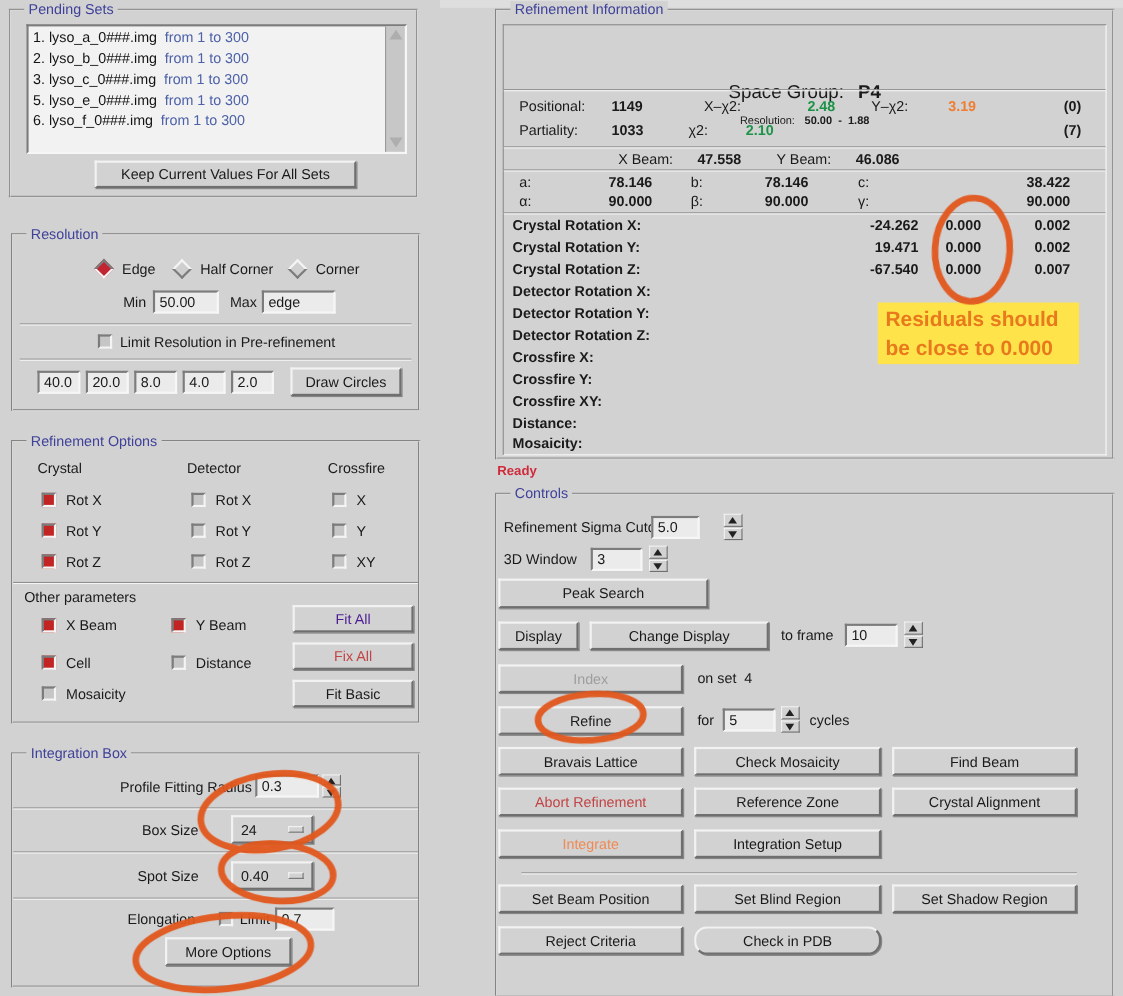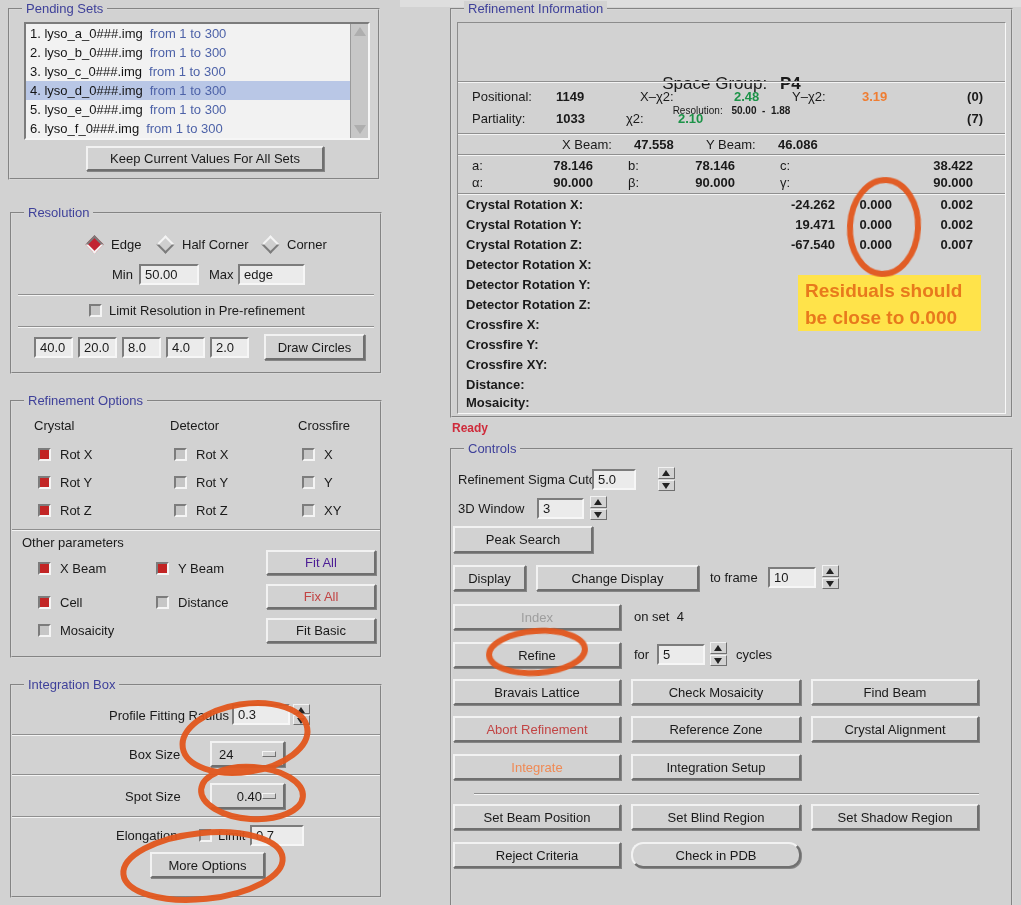--- a/index.html
+++ b/index.html
@@ -111,21 +111,20 @@
 <div id="screen">
   <div id="topband"></div>
 
   <div class="gbox" style="left:8px; top:8px; width:372px; height:172px;">
     <span class="gtitle">Pending Sets</span>
     <div id="listwrap">
       <div id="listbox">
         <div class="list-item"><span class="li-name">1. lyso_a_0###.img</span><span class="li-range">from 1 to 300</span></div>
         <div class="list-item"><span class="li-name">2. lyso_b_0###.img</span><span class="li-range">from 1 to 300</span></div>
         <div class="list-item"><span class="li-name">3. lyso_c_0###.img</span><span class="li-range">from 1 to 300</span></div>
-        <div class="list-item selected"><span class="li-name">4. lyso_d_0###.img</span><span class="li-range">from 1 to 300</span></div>
         <div class="list-item"><span class="li-name">5. lyso_e_0###.img</span><span class="li-range">from 1 to 300</span></div>
         <div class="list-item"><span class="li-name">6. lyso_f_0###.img</span><span class="li-range">from 1 to 300</span></div>
       </div>
       <div id="vscroll">
         <div class="sbtn" id="sb-up"></div>
         <div class="sbtn" id="sb-dn"></div>
       </div>
     </div>
     <div class="btn" style="left:76px; top:136px; width:238px; height:25px;">Keep Current Values For All Sets</div>
   </div>
@@ -216,21 +215,21 @@
     <div class="sep" style="top:48px; left:0; right:0;"></div>
 
     <span class="lbl" style="left:117px; top:61px;">Box Size</span>
     <div class="dropdown" style="left:198px; top:55px; width:75px; height:26px;">
       <span>24</span>
       <span class="dd-dash"></span>
     </div>
     <div class="sep" style="top:88px; left:0; right:0;"></div>
 
     <span class="lbl" style="left:113px; top:103px;">Spot Size</span>
-    <div class="dropdown" style="left:198px; top:97px; width:75px; height:26px;justify-content:flex-end;">
+    <div class="dropdown" style="left:198px; top:97px; width:75px; height:26px;">
       <span>0.40</span>
       <span class="dd-dash"></span>
     </div>
     <div class="sep" style="top:130px; left:0; right:0;"></div>
 
     <span class="lbl" style="left:104px; top:142px;">Elongation</span>
     <div class="cb" style="left:187px; top:143px;"></div>
     <span class="lbl" style="left:206px; top:142px;">Limit</span>
     <div class="field" style="left:238px; top:139px; width:54px; height:21px;">0.7</div>
     <div class="btn" style="left:138px; top:166px; width:115px; height:26px;">More Options</div>
@@ -351,21 +350,21 @@
         <div class="dn"></div>
       </div>
 
     <span class="lbl" style="left:6px; top:51px;">3D Window</span>
     <div class="field" style="left:85px; top:48px; width:47px; height:21px;">3</div>
     <div class="spin" style="left:138px; top:46px; height:24px;">
         <div class="up"></div>
         <div class="dn"></div>
       </div>
 
-    <div class="btn" style="left:1px; top:76px; width:140px; height:27px;">Peak Search</div>
+    <div class="btn" style="left:1px; top:76px; width:191px; height:27px;">Peak Search</div>
 
     <div class="btn" style="left:1px; top:115px; width:73px; height:26px;">Display</div>
     <div class="btn" style="left:84px; top:115px; width:163px; height:26px;">Change Display</div>
     <span class="lbl" style="left:258px; top:120px;">to frame</span>
     <div class="field" style="left:316px; top:117px; width:48px; height:21px;">10</div>
     <div class="spin" style="left:370px; top:115px; height:24px;">
         <div class="up"></div>
         <div class="dn"></div>
       </div>
 

